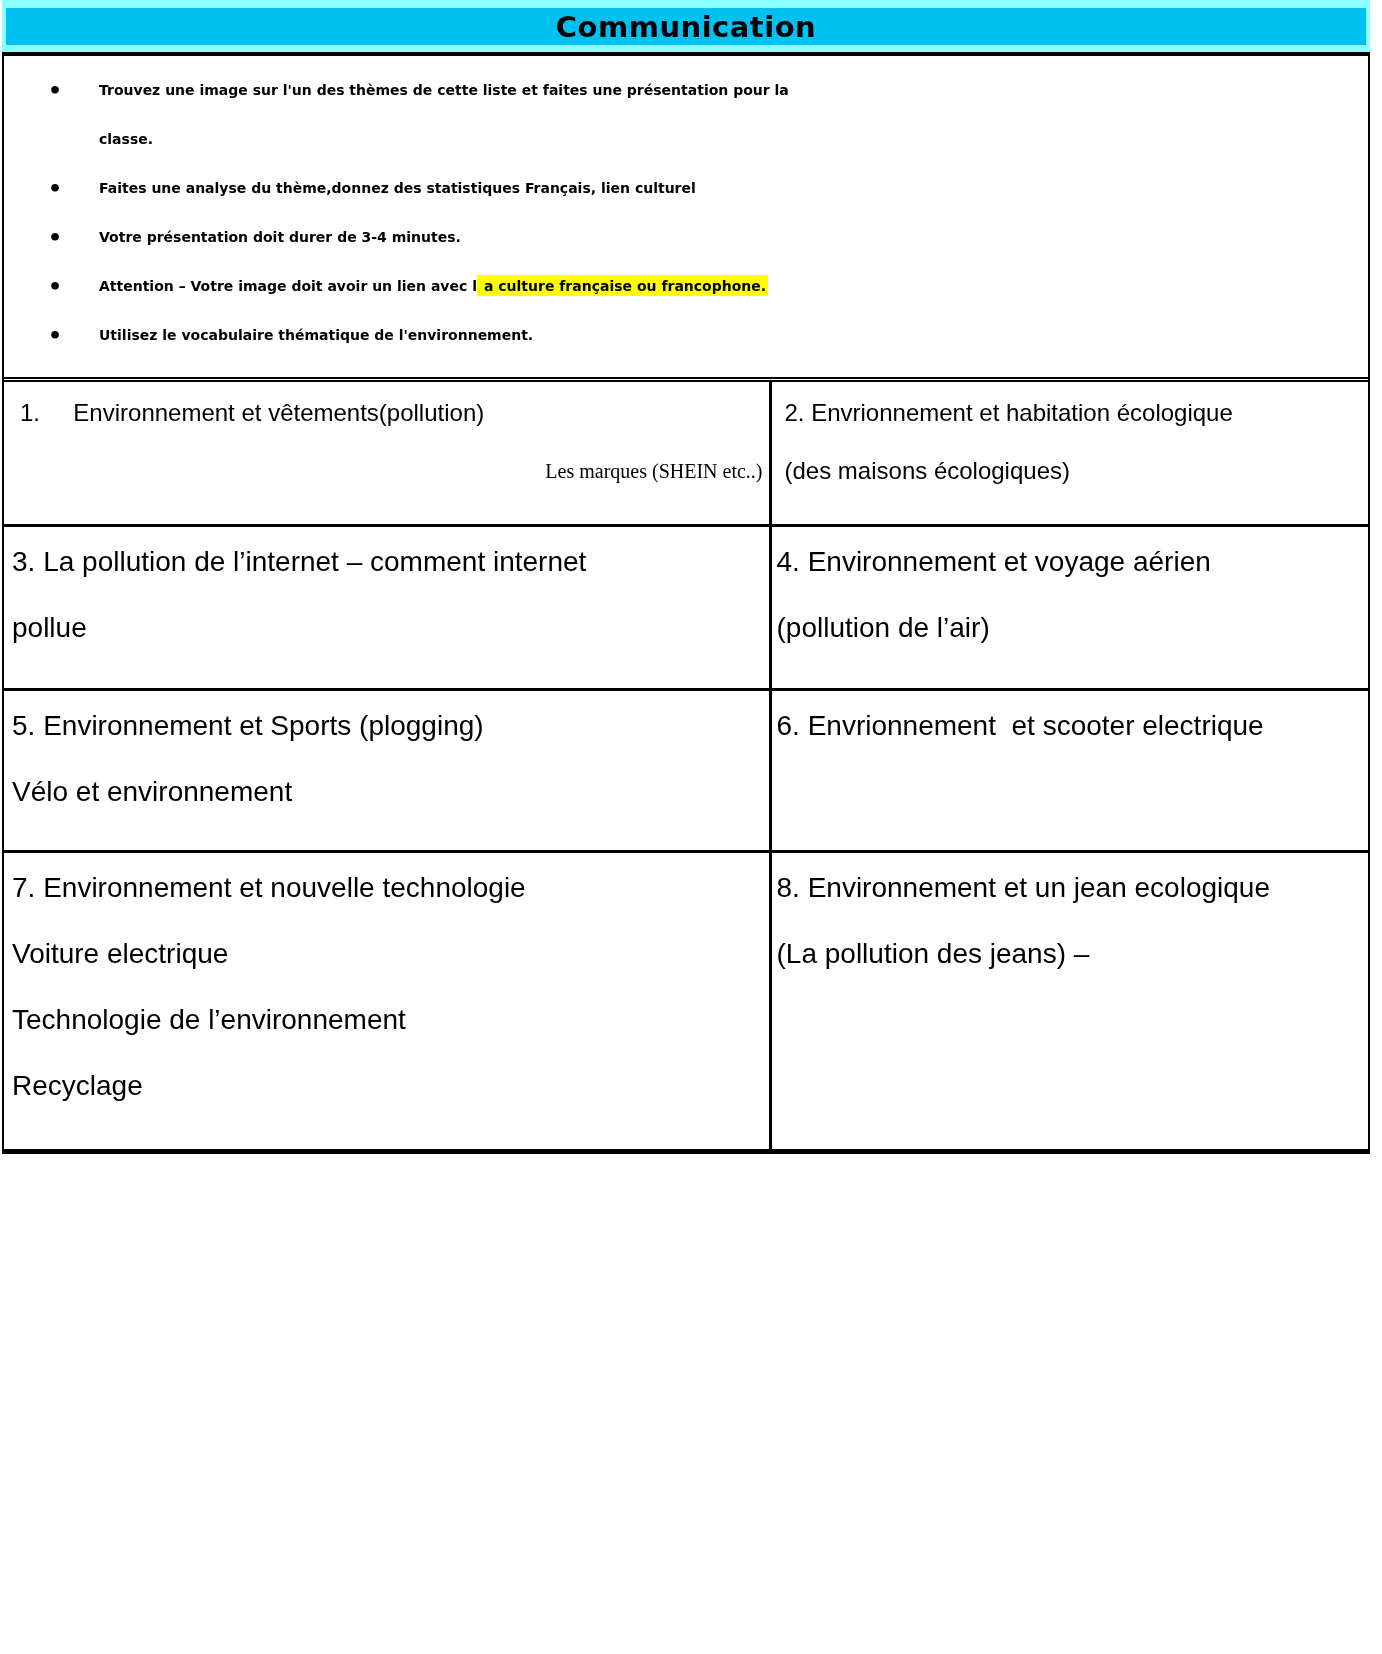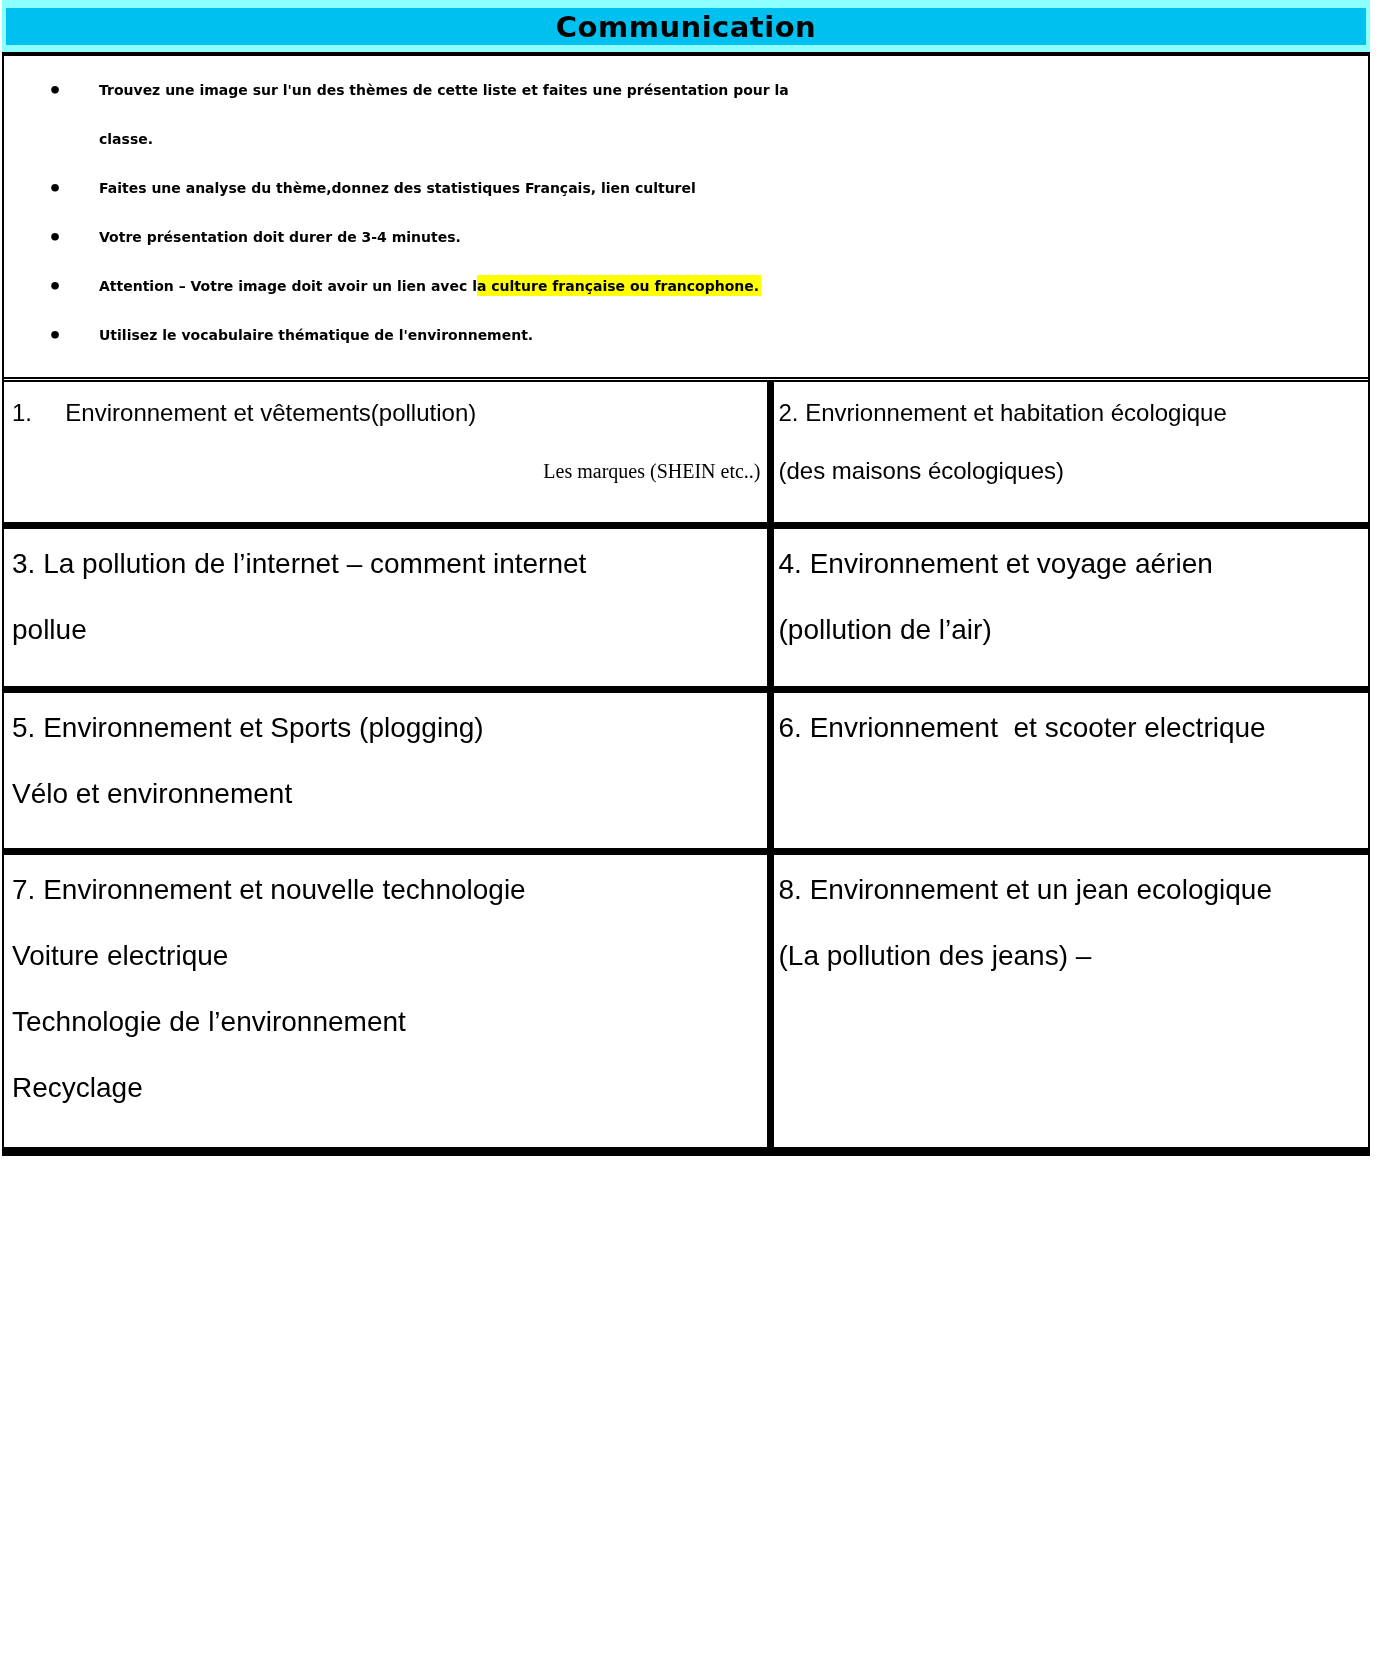--- a/index.html
+++ b/index.html
@@ -58,30 +58,30 @@
     box-sizing:border-box;
   }
   .bullet-text {
     flex:1;
     font-family:"DejaVu Sans", sans-serif;
     font-weight:bold;
     font-size:14px;
     line-height:49px;
     white-space:pre-wrap;
   }
-  .bullet-text .hl { background:#ffff00; padding:3px 2px 2px 0; }
+  .bullet-text .hl { background:#ffff00; padding:3px 2px 2px 7px; }
   
   table.topics {
     width:100%;
     border-collapse:collapse;
     table-layout:fixed;
   }
   table.topics col.c1 { width:766px; }
   table.topics td {
-    border:7px solid #000000;
+    border:3px solid #000000;
     vertical-align:top;
     padding:2px 6px 2px 8px;
     box-sizing:border-box;
     overflow:hidden;
   }
   table.topics td:first-child { border-left:none; }
   table.topics td:last-child  { border-right:none; padding-left:5px; }
   table.topics tr:first-child td { border-top:none; }
   table.topics tr:nth-child(1) { height:143px; }
   table.topics tr:nth-child(2) { height:164px; }
@@ -93,20 +93,21 @@
     font-family:"Liberation Sans", sans-serif;
     font-size:28px;
     line-height:66px;
     white-space:pre-wrap;
   }
   .para-sans-small {
     font-family:"Liberation Sans", sans-serif;
     font-size:24px;
     line-height:58px;
     white-space:pre-wrap;
+    margin-left:8px;
   }
   .para-serif {
     font-family:Liberation Serif, serif;
     font-size:20px;
     line-height:58px;
     padding-left:46px;
     white-space:pre-wrap;
     text-align:right;
   }
 </style>

